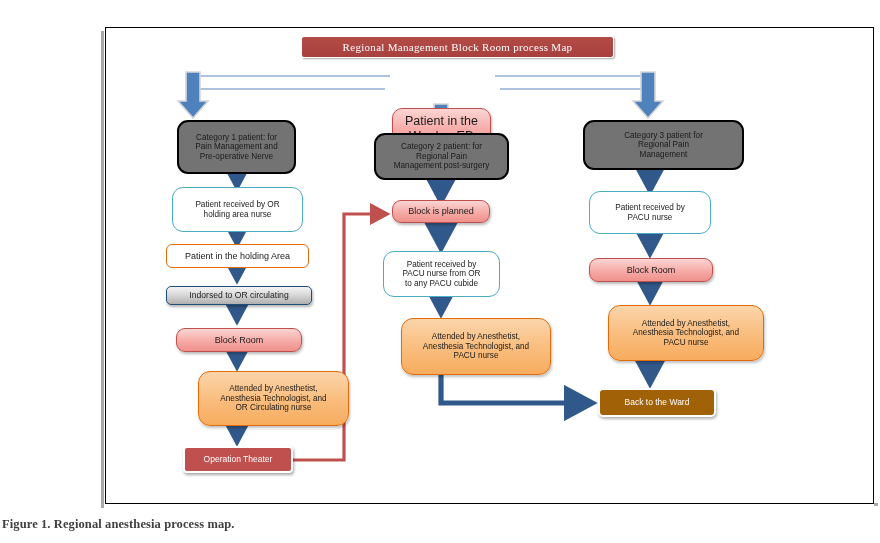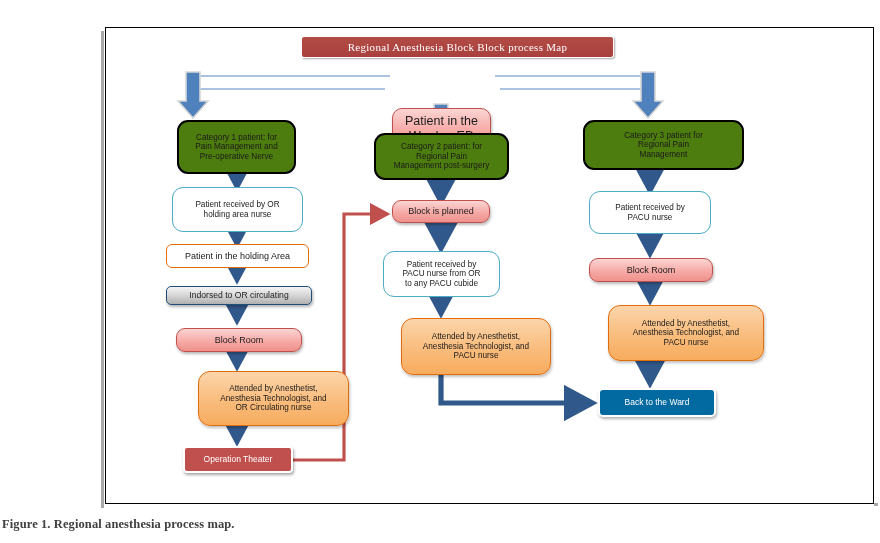--- a/index.html
+++ b/index.html
@@ -58,21 +58,21 @@
     background:linear-gradient(to bottom,#fbd5d3 0%,#f6aaa6 55%,#ef918c 100%);
     border:1px solid #c0504d;
     border-radius:9px;
     font-size:9px;
     box-shadow:1px 2px 3px rgba(0,0,0,.28);
   }
   .pink.big{font-size:12.5px;border-radius:10px;}
 
   
   .black-box{
-    background:#4d7c0f;
+    background:#737373;
     border:2px solid #000000;
     border-radius:11px;
     font-size:8.2px;
   }
 
   
   .teal{
     background:#ffffff;
     border:1.6px solid #4bacc6;
     border-radius:11px;
@@ -111,21 +111,21 @@
     background:#c0504d;
     border:2px solid #ffffff;
     border-radius:4px;
     color:#ffffff;
     font-size:8.5px;
     box-shadow:1px 2px 3px rgba(0,0,0,.35);
   }
 
   
   .green{
-    background:#0369a1;
+    background:#a16207;
     border:2px solid #ffffff;
     border-radius:5px;
     color:#ffffff;
     font-size:8.5px;
     box-shadow:1px 2px 3px rgba(0,0,0,.3);
     text-align:center;
   }
 
   
   .svg-layer{position:absolute;left:0;top:0;width:880px;height:543px;pointer-events:none;}
@@ -199,21 +199,21 @@
       <line x1="650" y1="282" x2="650" y2="300"></line>
       <line x1="650" y1="361" x2="650" y2="383"></line>
     </g>
 
     <g fill="none" stroke="#c0504d" stroke-width="3.2" marker-end="url(#redhead)">
       <path d="M291,460 L344,460 L344,214 L387,214"></path>
     </g>
   </svg>
 
   <div class="node title-bar" style="left:301px;top:36px;width:313px;height:22px;">
-    <span>Regional Anesthesia Block Block process Map</span>
+    <span>Regional Management Block Room process Map</span>
   </div>
 
   <div class="node pink big" style="left:392px;top:70px;width:99px;height:41px;margin-top:38px;">
     <span class="ml">Patient in the<br>Ward or ED</span>
   </div>
 
   <div class="node black-box" style="left:177px;top:120px;width:119px;height:54px;">
     <span class="ml">Category 1 patient: for<br>Pain Management and<br>Pre-operative Nerve</span>
   </div>
   <div class="node teal" style="left:172px;top:187px;width:131px;height:45px;align-items:center;">

